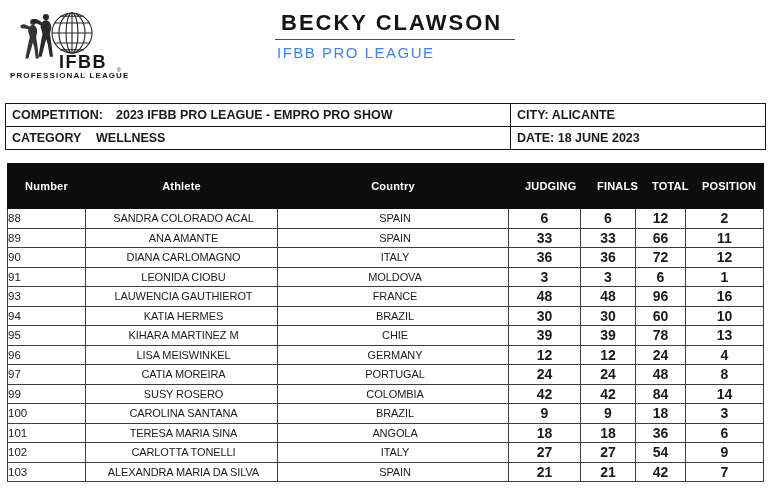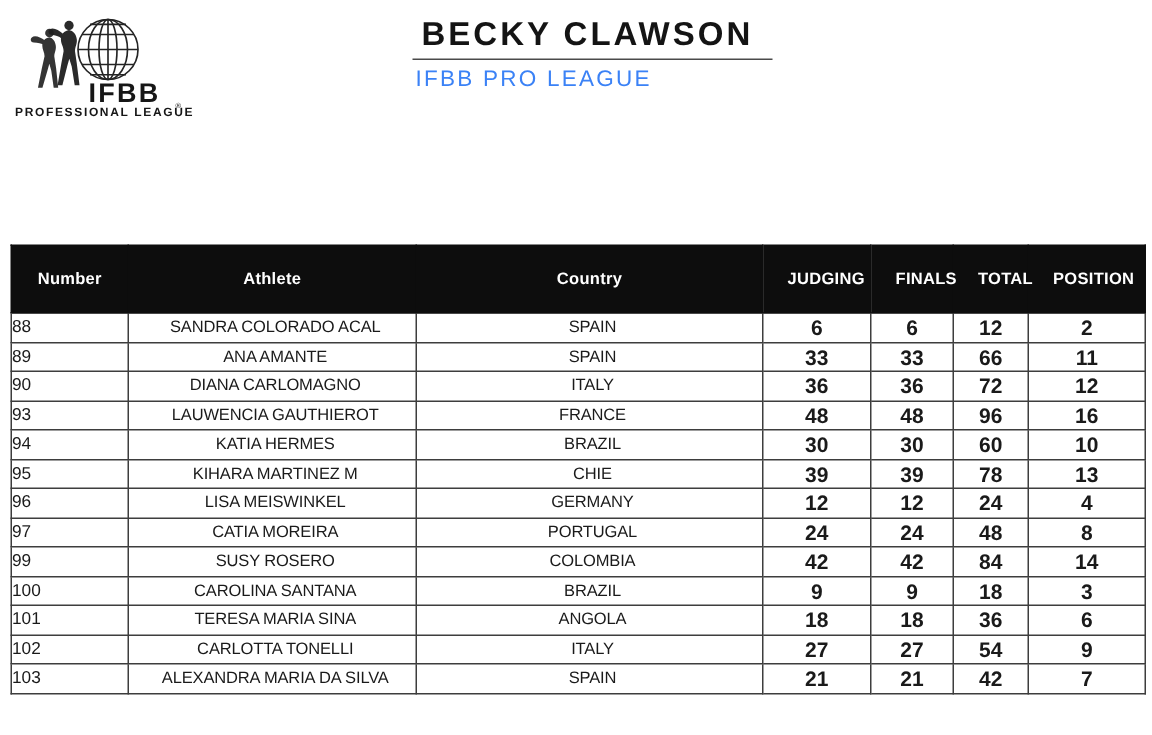--- a/index.html
+++ b/index.html
@@ -100,20 +100,32 @@
     <div class="rule"></div>
     <div class="subtitle">IFBB PRO LEAGUE</div>
   </div>
 
   <table class="info-table">
     <colgroup>
         <col style="width:505px">
         <col style="width:255px">
       </colgroup>
     <tbody>
+      <tr>
+        <td>
+          <span class="info-label-wide">COMPETITION:</span><span>2023 IFBB PRO LEAGUE - EMPRO PRO SHOW</span>
+        </td>
+        <td>CITY: ALICANTE</td>
+      </tr>
+      <tr>
+        <td>
+          <span class="info-label-cat">CATEGORY</span><span>WELLNESS</span>
+        </td>
+        <td>DATE: 18 JUNE 2023</td>
+      </tr>
     </tbody>
   </table>
 
   <table class="results-table">
     <colgroup>
       <col style="width:78px">
         <col style="width:192px">
         <col style="width:231px">
       <col style="width:72px">
         <col style="width:55px">
@@ -156,20 +168,29 @@
         <tr>
           <td class="c-number">90</td>
           <td class="c-text">DIANA CARLOMAGNO</td>
           <td class="c-text">ITALY</td>
           <td class="c-score">36</td>
           <td class="c-score">36</td>
           <td class="c-score">72</td>
           <td class="c-score">12</td>
         </tr>
 
+        <tr>
+          <td class="c-number">91</td>
+          <td class="c-text">LEONIDA CIOBU</td>
+          <td class="c-text">MOLDOVA</td>
+          <td class="c-score">3</td>
+          <td class="c-score">3</td>
+          <td class="c-score">6</td>
+          <td class="c-score">1</td>
+        </tr>
 
 
         <tr>
           <td class="c-number">93</td>
           <td class="c-text">LAUWENCIA GAUTHIEROT</td>
           <td class="c-text">FRANCE</td>
           <td class="c-score">48</td>
           <td class="c-score">48</td>
           <td class="c-score">96</td>
           <td class="c-score">16</td>

